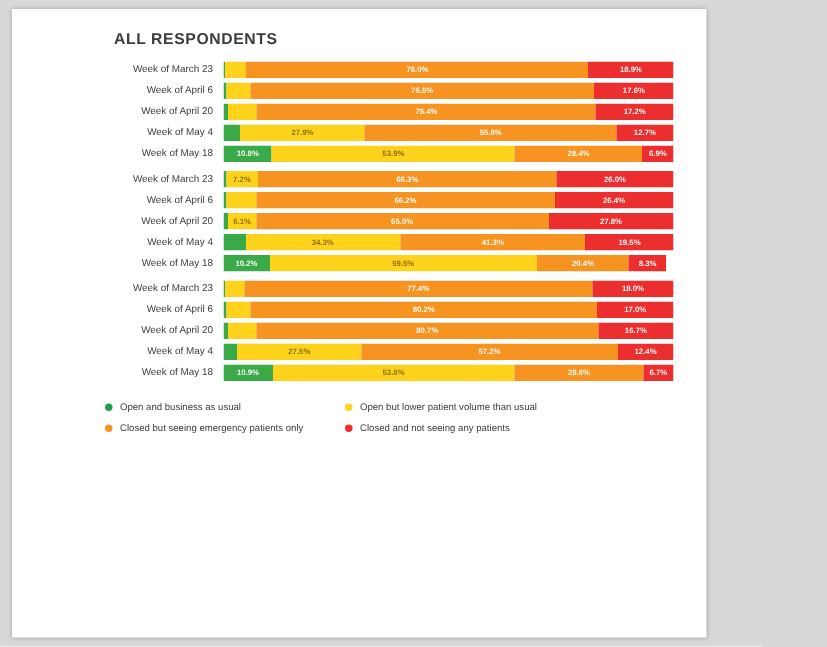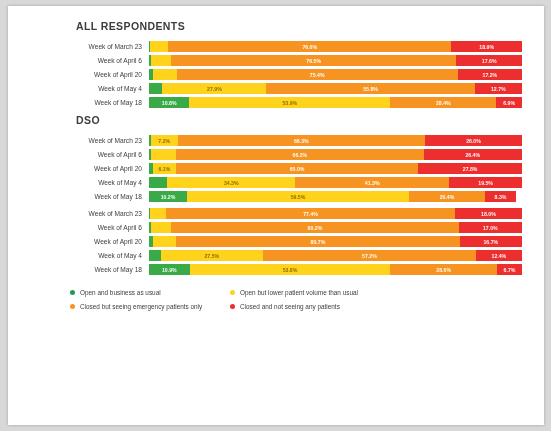--- a/index.html
+++ b/index.html
@@ -4,21 +4,21 @@
 <style>
   html,body{margin:0;padding:0;}
   body{
     width:551px;height:431px;
     background:#d8d8d8;
     font-family:"Liberation Sans", sans-serif;
     overflow:hidden;
   }
   #page{
     position:absolute;left:8px;top:6px;
-    width:536px;height:419px;
+    width:463px;height:419px;
     background:#ffffff;
     box-shadow:0 0 3px rgba(0,0,0,.25);
     overflow:hidden;
   }
   .inner{padding:14px 22px 0 22px;}
 
   .section{margin-bottom:6px;}
   .section-title{
     font-size:10.5px;font-weight:bold;color:#3d3d3d;
     letter-spacing:.4px;margin:0 0 9px 46px;
@@ -145,21 +145,20 @@
               </div>
               <div class="seg s3" style="width: 6.9%;">
                 <span class="lbl">6.9%</span>
               </div>
             </div>
           </div>
         </div>
     </div>
 
     <div class="section">
-      <div class="section-title">DSO</div>
       <div class="rows" id="rows-1">
           <div class="row">
             <div class="row-label">Week of March 23</div>
             <div class="bar">
               <div class="seg s0 tiny" style="width: 0.5%;"></div>
               <div class="seg s1" style="width: 7.2%;">
                 <span class="lbl">7.2%</span>
               </div>
               <div class="seg s2" style="width: 66.3%;">
                 <span class="lbl">66.3%</span>

